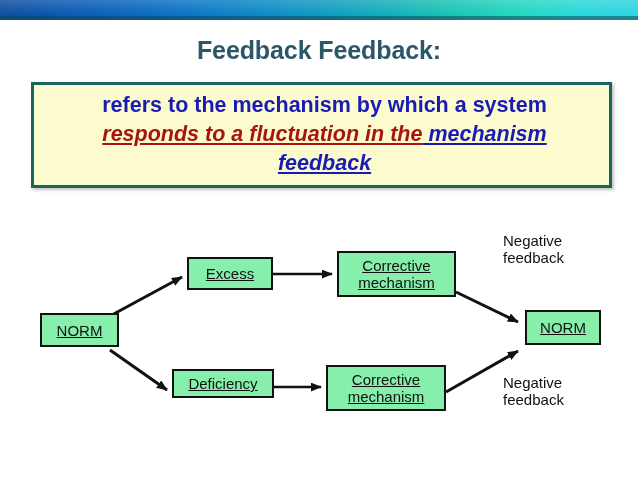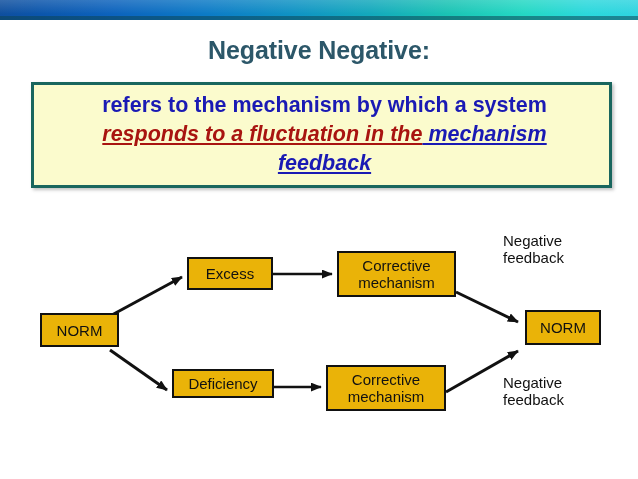--- a/index.html
+++ b/index.html
@@ -102,31 +102,32 @@
     left: 0;
     top: 210px;
     width: 638px;
     height: 230px;
   }
   #diagram-svg { display: block; }
 
   .node-box {
     position: absolute;
     box-sizing: border-box;
-    background: #eab308;
+    background: #86efac;
     border: 2px solid #111111;
     color: #111111;
     font-size: 15px;
     font-family: "Liberation Sans", sans-serif;
     display: flex;
     align-items: center;
     justify-content: center;
     text-align: center;
     line-height: 17px;
     white-space: pre-line;
+    text-decoration: underline;
   }
   #node-norm-left   { left: 40px;  top: 313px; width: 79px;  height: 34px; }
   #node-excess      { left: 187px; top: 257px; width: 86px;  height: 33px; }
   #node-corr-top    { left: 337px; top: 251px; width: 119px; height: 46px; }
   #node-deficiency  { left: 172px; top: 369px; width: 102px; height: 29px; }
   #node-corr-bottom { left: 326px; top: 365px; width: 120px; height: 46px; }
   #node-norm-right  { left: 525px; top: 310px; width: 76px;  height: 35px; }
 
   .fb-label {
     position: absolute;
@@ -139,21 +140,21 @@
   #fb-label-top    { left: 503px; top: 232px; }
   #fb-label-bottom { left: 503px; top: 374px; }
 </style>
 </head>
 <body>
 
 <div id="top-banner">
   <div id="top-banner-inner"></div>
 </div>
 
-<div id="page-title">Negative Negative:</div>
+<div id="page-title">Feedback Feedback:</div>
 
 <div id="definition-box">
   <div id="definition-text">
     <span class="ln">refers to the mechanism by which a system</span>
     <span class="ln"><span class="em-red">responds to a fluctuation in the</span><span class="em-blue"> mechanism</span></span>
     <span class="ln"><span class="em-blue">feedback</span></span>
   </div>
 </div>
 
 <div id="diagram">

